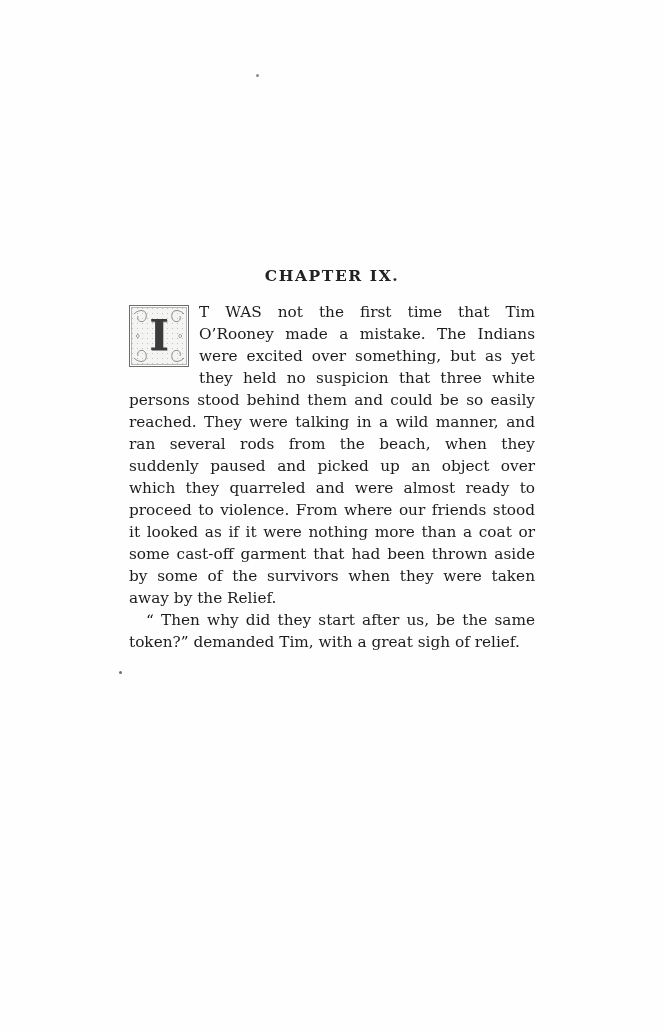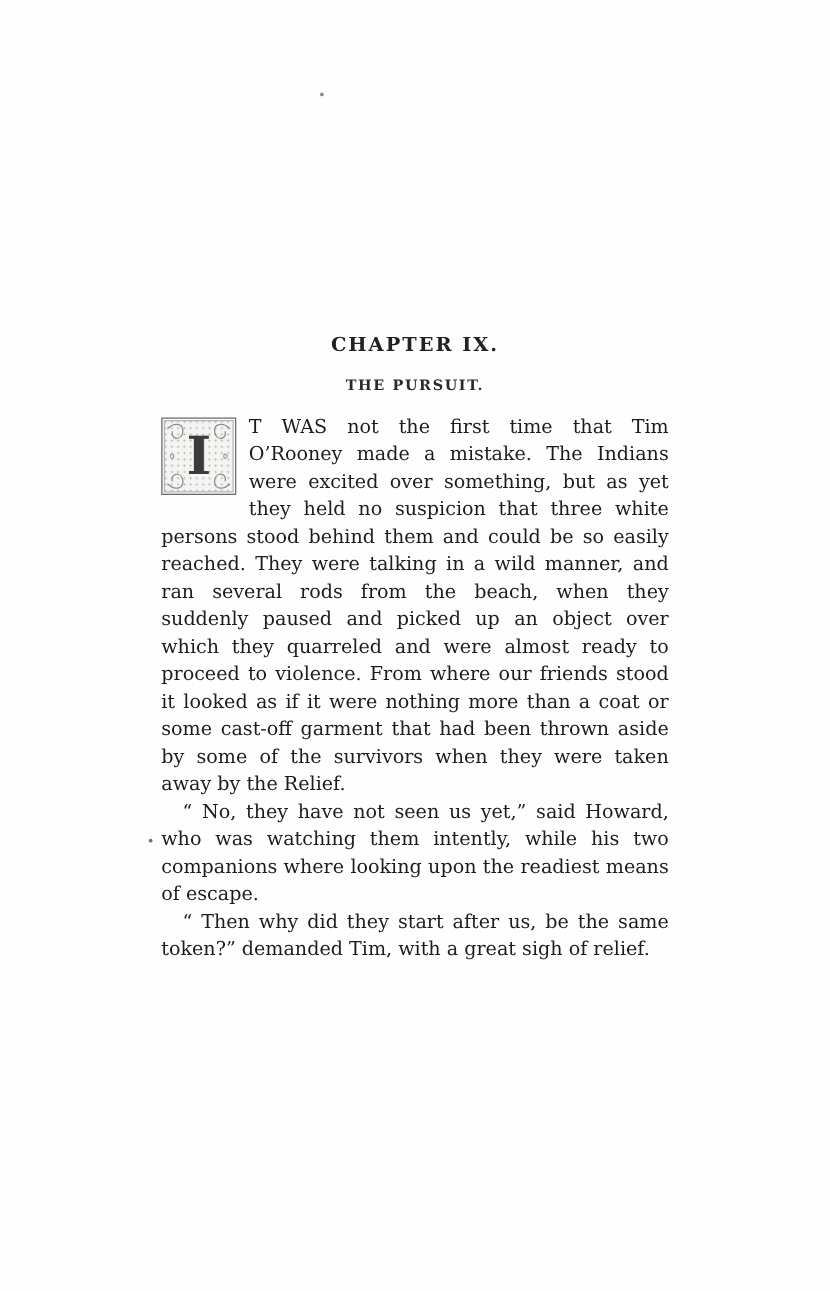--- a/index.html
+++ b/index.html
@@ -108,39 +108,37 @@
 
 <div class="page">
 
   <span class="speck speck-top"></span>
   <span class="speck speck-margin"></span>
 
   <div class="content">
 
     <h1 class="chapter-heading">CHAPTER IX.</h1>
 
-    <h2 class="section-heading">THE PURSUIT.</h2>
 
     <div class="body-text">
 
       <p class="first">
         <span class="dropcap">
           <svg class="ornament" viewBox="0 0 58 60" xmlns="http://www.w3.org/2000/svg">
             <path d="M4 8 C10 2, 18 4, 16 12 C14 18, 6 16, 8 10" fill="none" stroke="#8d8d8d" stroke-width="1"></path>
             <path d="M54 8 C48 2, 40 4, 42 12 C44 18, 52 16, 50 10" fill="none" stroke="#8d8d8d" stroke-width="1"></path>
             <path d="M4 52 C10 58, 18 56, 16 48 C14 42, 6 44, 8 50" fill="none" stroke="#8d8d8d" stroke-width="1"></path>
             <path d="M54 52 C48 58, 40 56, 42 48 C44 42, 52 44, 50 50" fill="none" stroke="#8d8d8d" stroke-width="1"></path>
             <path d="M6 30 C10 24, 10 36, 6 30" fill="none" stroke="#9a9a9a" stroke-width="1"></path>
             <path d="M52 30 C48 24, 48 36, 52 30" fill="none" stroke="#9a9a9a" stroke-width="1"></path>
           </svg>
           <span class="dropcap-letter">I</span>
         </span><span>T WAS not the first time that Tim O’Rooney made a mistake.  The Indians were excited over something, but as yet they held no suspicion that three white persons stood behind them and could be so easily reached.  They were talking in a wild manner, and ran several rods from the beach, when they suddenly paused and picked up an object over which they quarreled and were almost ready to proceed to violence.  From where our friends stood it looked as if it were nothing more than a coat or some cast-off garment that had been thrown aside by some of the survivors when they were taken away by the Relief.</span>
       </p>
 
-      <p>“ No, they have not seen us yet,” said Howard, who was watching them intently, while his two companions where looking upon the readiest means of escape.</p>
 
       <p>“ Then why did they start after us, be the same token?” demanded Tim, with a great sigh of relief.</p>
 
 
 
     </div>
   </div>
 </div>
 
 </body></html>

